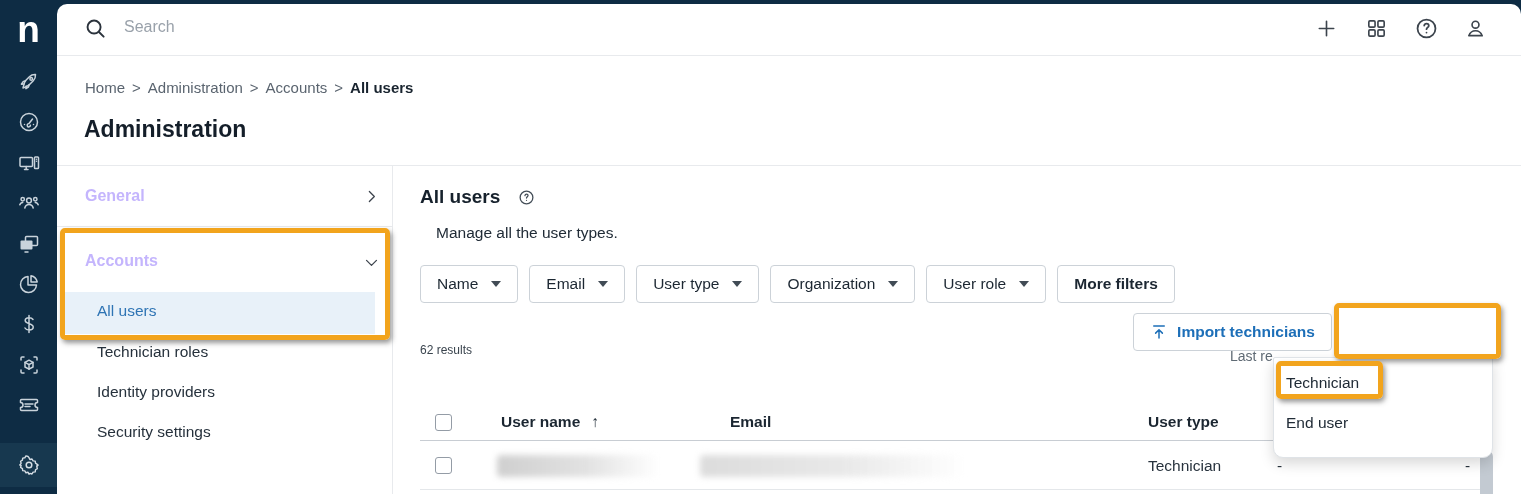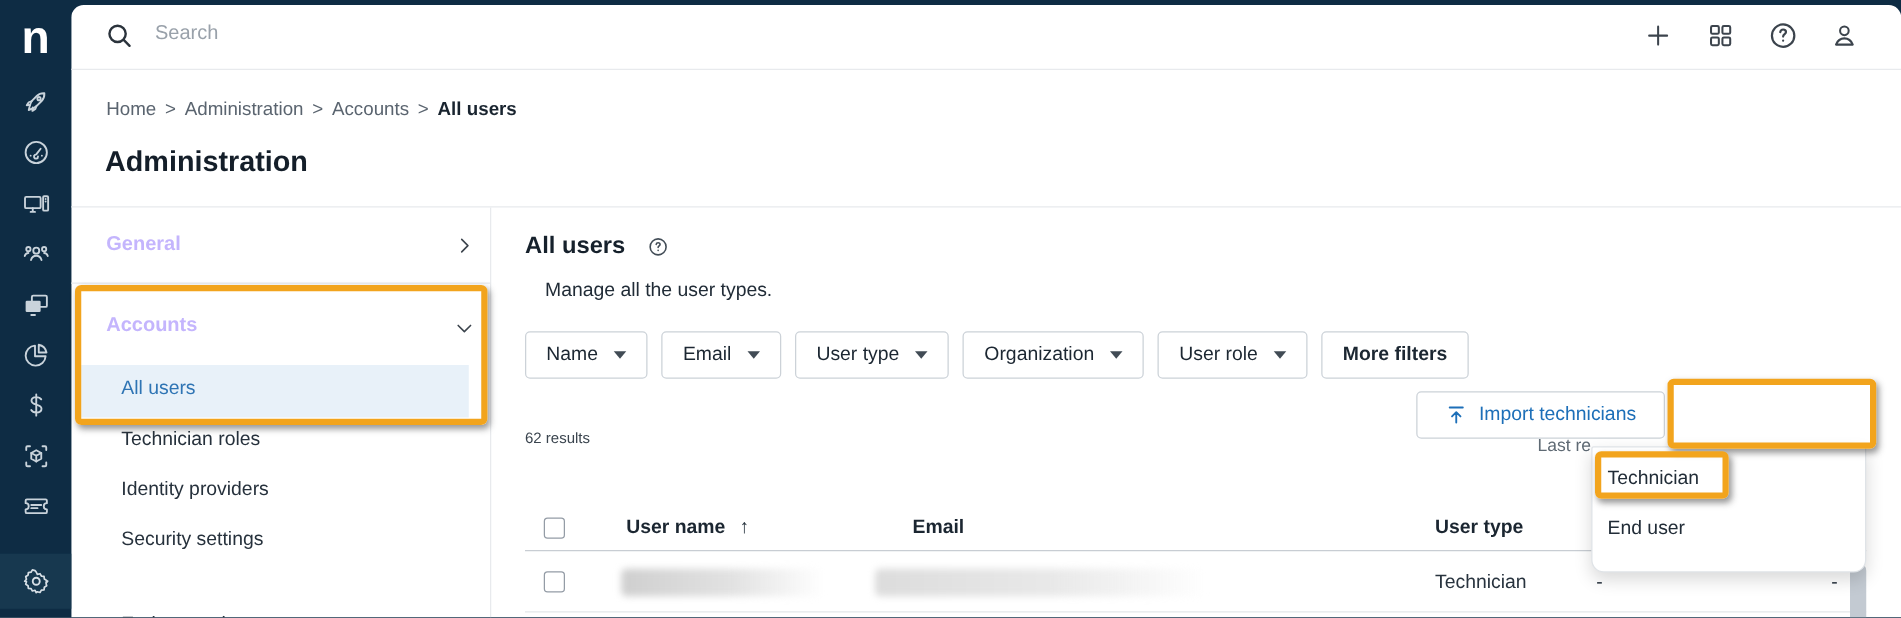--- a/index.html
+++ b/index.html
@@ -37,21 +37,21 @@
   .h2{font-size:19px;font-weight:bold;color:#16212c;}
   .subtitle{font-size:15.5px;color:#212c37;}
   .chips{position:absolute;left:420px;top:265px;display:flex;gap:11px;}
   .chip{height:36px;border:1px solid #ccd2d8;border-radius:4px;background:#fff;
         display:flex;align-items:center;padding:0 16px;font-size:15.5px;color:#1c2732;}
   .caret{width:0;height:0;border-left:5px solid transparent;border-right:5px solid transparent;
          border-top:6px solid #414b55;margin-left:13px;}
   .chip.bold{font-weight:bold;}
   .btn-outline{position:absolute;left:1133px;top:313px;width:199px;height:38px;border:1px solid #ccd2d8;
         border-radius:4px;background:#fff;display:flex;align-items:center;justify-content:center;gap:9px;
-        color:#1d6fb8;font-size:15.5px;font-weight:400;box-sizing:border-box;}
+        color:#1d6fb8;font-size:15.5px;font-weight:700;box-sizing:border-box;}
   .btn-primary{position:absolute;left:1342px;top:313px;width:150px;height:38px;background:#2171b5;
         border-radius:4px;display:flex;align-items:center;justify-content:center;gap:9px;
         color:#ffffff;font-size:15.5px;font-weight:bold;}
   .results{font-size:12px;color:#3a444e;}
   .lastre{font-size:14px;color:#5f6a74;}
   
   .checkbox{position:absolute;width:17px;height:17px;border:1.5px solid #949ca6;border-radius:3px;background:#fff;box-sizing:border-box;}
   .th{position:absolute;font-size:15.5px;font-weight:bold;color:#1b2631;top:413px;}
   .td{position:absolute;font-size:15.5px;color:#28333e;top:457px;}
   .hline{position:absolute;height:1px;}

